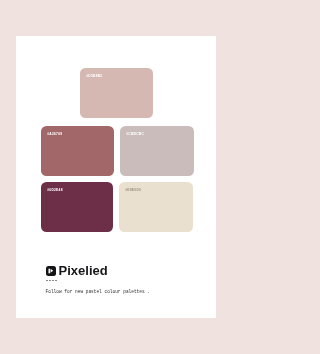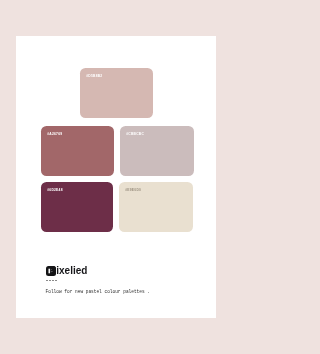--- a/index.html
+++ b/index.html
@@ -23,23 +23,23 @@
   }
   .s1{left:63.8px;top:32.3px;width:73px;height:50px;}
   .s2{left:24.8px;top:90.3px;width:73px;height:50px;}
   .s3{left:103.8px;top:90.3px;width:74px;height:50px;}
   .s4{left:24.8px;top:146.3px;width:72px;height:50px;}
   .s5{left:102.8px;top:146.3px;width:74px;height:50px;}
 
   .brand{position:absolute;left:29.4px;top:230.1px;width:80px;height:10px;}
   .logo{position:absolute;left:0;top:0;width:10px;height:10px;display:block;}
   .bname{
-    position:absolute;left:4px;top:0.9px;
+    position:absolute;left:13px;top:0.9px;
     font-family:"Liberation Sans",sans-serif;
-    font-size:10px;font-weight:700;line-height:10px;letter-spacing:0;
+    font-size:13px;font-weight:700;line-height:10px;letter-spacing:0;
     color:#17171a;white-space:nowrap;
     transform:translateZ(0);
     text-align:right;
   }
   .dash{
     position:absolute;left:29.4px;top:244.3px;width:11px;height:1px;
     background:repeating-linear-gradient(90deg,#8a8a8a 0 2px,rgba(0,0,0,0) 2px 3px);
   }
   .tagline{
     position:absolute;left:29.4px;top:253.8px;

